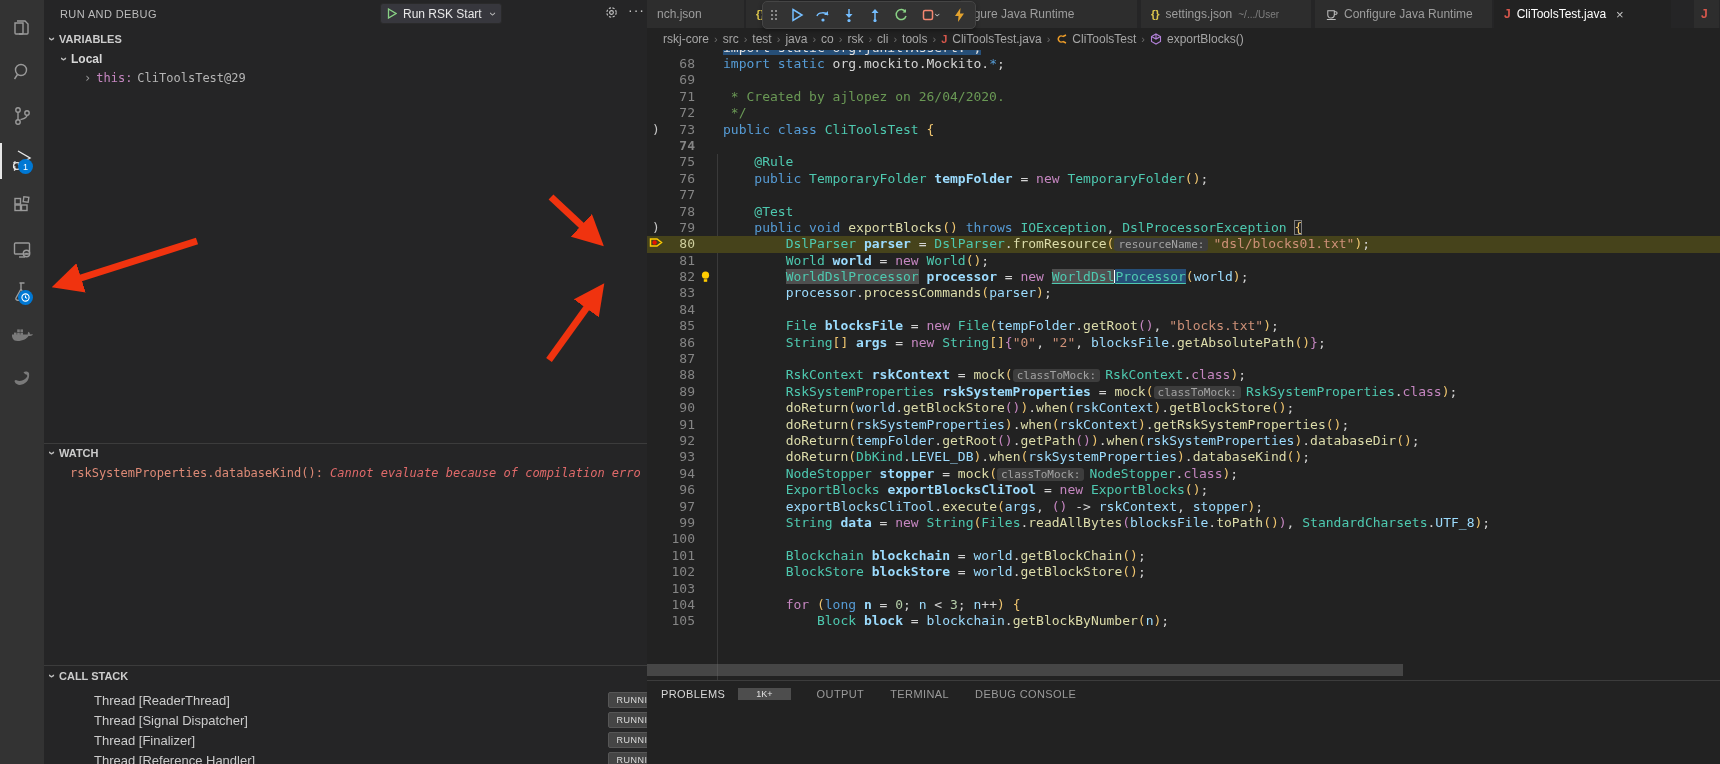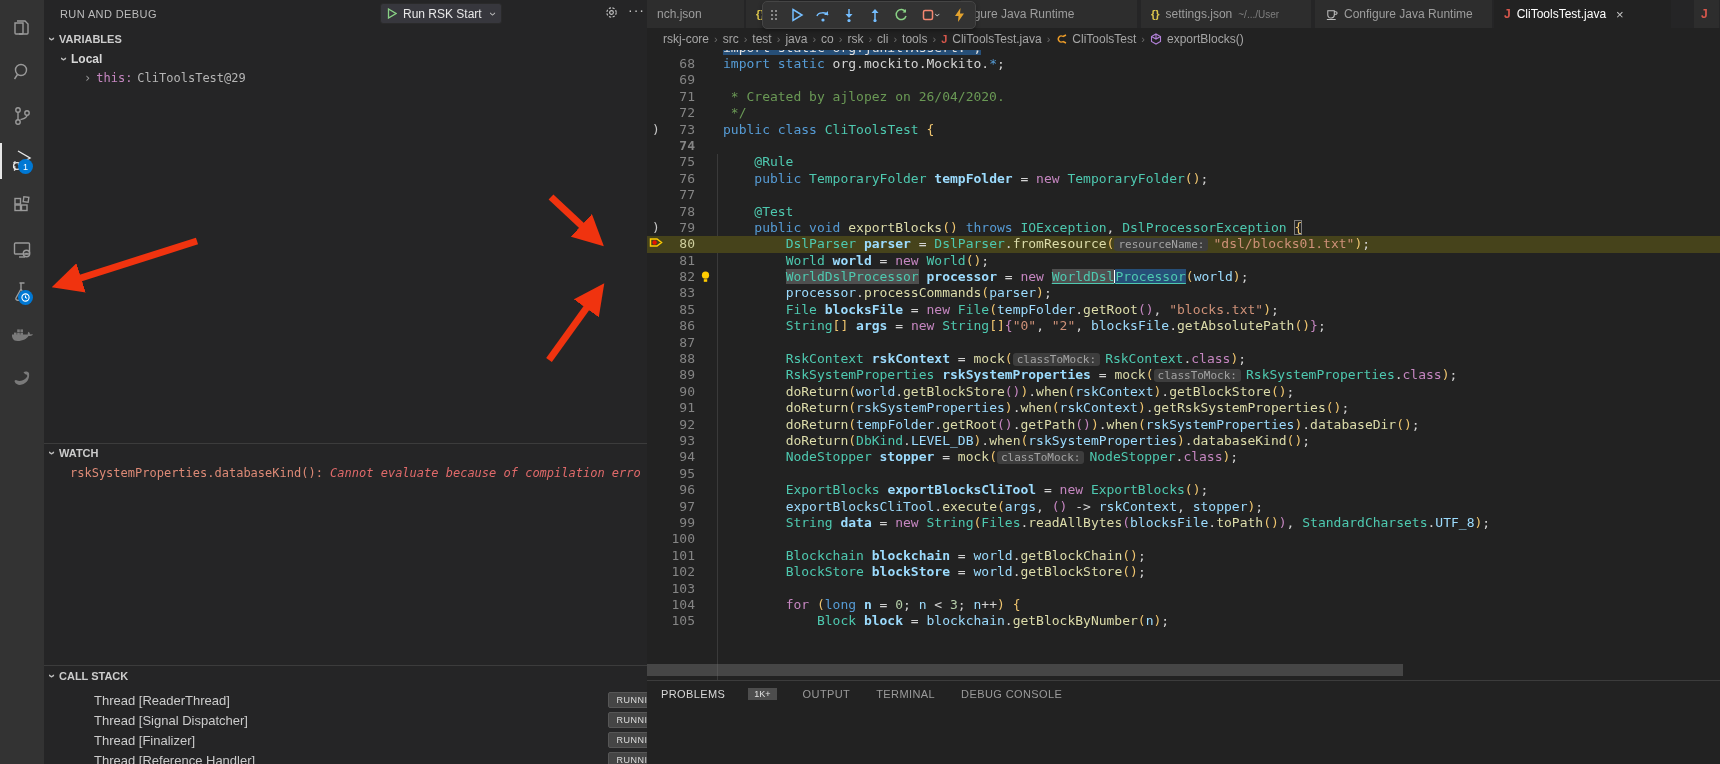--- a/index.html
+++ b/index.html
@@ -90,23 +90,23 @@
   .tk-hlw{background:#4f4f4f}.tk-sel{background:#264f78}
   .tk-u{text-decoration:underline;text-underline-offset:2px}
   .tk-box{outline:1px solid #7c7c7c;outline-offset:-1px}
   .tk-caret{display:inline-block;width:0;border-left:1.5px solid #ffffff;height:13px;vertical-align:-2px}
   .tk-selpl{background:#264f78;color:#e0e0e0}
   .hscroll{position:absolute;left:0;top:664px;width:756px;height:12px;background:rgba(121,121,121,.42);z-index:4;}
 
   
   .panelbar{position:absolute;left:0;top:680px;width:1073px;height:84px;background:#222222;border-top:1px solid #3c3c3c;}
   .panel-tabs{display:flex;align-items:center;gap:26px;padding:7px 0 0 14px;font-size:11px;letter-spacing:.4px;color:#9b9b9b;}
-  .panel-tab{display:flex;align-items:center;gap:23px;}
+  .panel-tab{display:flex;align-items:center;gap:13px;}
   .panel-tab.first{color:#d8d8d8;}
-  .pbadge{background:#4d4d4d;color:#e2e2e2;font-size:9px;border-radius:0;padding:1px 6px;letter-spacing:0;}
+  .pbadge{background:#4d4d4d;color:#e2e2e2;font-size:9px;border-radius:0;padding:1px 18px;letter-spacing:0;}
 
   
   .arrows{position:absolute;left:0;top:0;width:1720px;height:764px;z-index:9;pointer-events:none;}
 </style>
 </head>
 <body>
 
 <div id="root">
 
   <div class="activitybar">
@@ -390,31 +390,31 @@
         <div class="code-row cur"><div class="inner" style="display: flex; width: 100%;"><span class="gut-deco"><svg width="15" height="13" viewBox="0 0 15 13">
                 <path d="M1.5 3h6.5l4.5 3.5L8 10H1.5z" fill="none" stroke="#ffcc00" stroke-width="1.5"></path>
                 <circle cx="5.6" cy="6.5" r="2.2" fill="#e51400"></circle>
               </svg></span><span class="gut-num">80</span><span class="gut-aux"></span><span class="code-text"><span class="tk-pl">        </span><span class="tk-ty">DslParser</span><span class="tk-pl"> </span><span class="tk-var">parser</span><span class="tk-pl"> = </span><span class="tk-ty">DslParser</span><span class="tk-pl">.</span><span class="tk-fn">fromResource</span><span class="tk-br">(</span><span class="tk-inlay">resourceName:</span><span class="tk-str">"dsl/blocks01.txt"</span><span class="tk-br">)</span><span class="tk-pl">;</span></span></div></div>
         <div class="code-row"><div class="inner" style="display: flex; width: 100%;"><span class="gut-deco"></span><span class="gut-num">81</span><span class="gut-aux"></span><span class="code-text"><span class="tk-pl">        </span><span class="tk-ty">World</span><span class="tk-pl"> </span><span class="tk-var">world</span><span class="tk-pl"> = </span><span class="tk-ctl">new</span><span class="tk-pl"> </span><span class="tk-ty">World</span><span class="tk-br">()</span><span class="tk-pl">;</span></span></div></div>
         <div class="code-row"><div class="inner" style="display: flex; width: 100%;"><span class="gut-deco"></span><span class="gut-num">82</span><span class="gut-aux"><svg width="11" height="12" viewBox="0 0 11 12">
                 <circle cx="5.5" cy="4.2" r="3.6" fill="#ffcc00"></circle>
                 <rect x="3.8" y="8.2" width="3.4" height="2.6" fill="#ffcc00"></rect>
               </svg></span><span class="code-text"><span class="tk-pl">        </span><span class="tk-ty tk-hlw">WorldDslProcessor</span><span class="tk-pl"> </span><span class="tk-var">processor</span><span class="tk-pl"> = </span><span class="tk-ctl">new</span><span class="tk-pl"> </span><span class="tk-ty tk-hlw tk-u">WorldDsl</span><span class="tk-caret"></span><span class="tk-ty tk-sel tk-u">Processor</span><span class="tk-br">(</span><span class="tk-prm">world</span><span class="tk-br">)</span><span class="tk-pl">;</span></span></div></div>
         <div class="code-row"><div class="inner" style="display: flex; width: 100%;"><span class="gut-deco"></span><span class="gut-num">83</span><span class="gut-aux"></span><span class="code-text"><span class="tk-pl">        </span><span class="tk-prm">processor</span><span class="tk-pl">.</span><span class="tk-fn">processCommands</span><span class="tk-br">(</span><span class="tk-prm">parser</span><span class="tk-br">)</span><span class="tk-pl">;</span></span></div></div>
+        <div class="code-row"><div class="inner" style="display: flex; width: 100%;"><span class="gut-deco"></span><span class="gut-num">84</span><span class="gut-aux"></span><span class="code-text"></span></div></div>
         <div class="code-row"><div class="inner" style="display: flex; width: 100%;"><span class="gut-deco"></span><span class="gut-num">85</span><span class="gut-aux"></span><span class="code-text"><span class="tk-pl">        </span><span class="tk-ty">File</span><span class="tk-pl"> </span><span class="tk-var">blocksFile</span><span class="tk-pl"> = </span><span class="tk-ctl">new</span><span class="tk-pl"> </span><span class="tk-ty">File</span><span class="tk-br">(</span><span class="tk-prm">tempFolder</span><span class="tk-pl">.</span><span class="tk-fn">getRoot</span><span class="tk-brp">()</span><span class="tk-pl">, </span><span class="tk-str">"blocks.txt"</span><span class="tk-br">)</span><span class="tk-pl">;</span></span></div></div>
         <div class="code-row"><div class="inner" style="display: flex; width: 100%;"><span class="gut-deco"></span><span class="gut-num">86</span><span class="gut-aux"></span><span class="code-text"><span class="tk-pl">        </span><span class="tk-ty">String</span><span class="tk-br">[]</span><span class="tk-pl"> </span><span class="tk-var">args</span><span class="tk-pl"> = </span><span class="tk-ctl">new</span><span class="tk-pl"> </span><span class="tk-ty">String</span><span class="tk-br">[]</span><span class="tk-brp">{</span><span class="tk-str">"0"</span><span class="tk-pl">, </span><span class="tk-str">"2"</span><span class="tk-pl">, </span><span class="tk-prm">blocksFile</span><span class="tk-pl">.</span><span class="tk-fn">getAbsolutePath</span><span class="tk-br">()</span><span class="tk-brp">}</span><span class="tk-pl">;</span></span></div></div>
         <div class="code-row"><div class="inner" style="display: flex; width: 100%;"><span class="gut-deco"></span><span class="gut-num">87</span><span class="gut-aux"></span><span class="code-text"></span></div></div>
         <div class="code-row"><div class="inner" style="display: flex; width: 100%;"><span class="gut-deco"></span><span class="gut-num">88</span><span class="gut-aux"></span><span class="code-text"><span class="tk-pl">        </span><span class="tk-ty">RskContext</span><span class="tk-pl"> </span><span class="tk-var">rskContext</span><span class="tk-pl"> = </span><span class="tk-fn">mock</span><span class="tk-br">(</span><span class="tk-inlay">classToMock:</span><span class="tk-ty">RskContext</span><span class="tk-pl">.</span><span class="tk-ctl">class</span><span class="tk-br">)</span><span class="tk-pl">;</span></span></div></div>
         <div class="code-row"><div class="inner" style="display: flex; width: 100%;"><span class="gut-deco"></span><span class="gut-num">89</span><span class="gut-aux"></span><span class="code-text"><span class="tk-pl">        </span><span class="tk-ty">RskSystemProperties</span><span class="tk-pl"> </span><span class="tk-var">rskSystemProperties</span><span class="tk-pl"> = </span><span class="tk-fn">mock</span><span class="tk-br">(</span><span class="tk-inlay">classToMock:</span><span class="tk-ty">RskSystemProperties</span><span class="tk-pl">.</span><span class="tk-ctl">class</span><span class="tk-br">)</span><span class="tk-pl">;</span></span></div></div>
         <div class="code-row"><div class="inner" style="display: flex; width: 100%;"><span class="gut-deco"></span><span class="gut-num">90</span><span class="gut-aux"></span><span class="code-text"><span class="tk-pl">        </span><span class="tk-fn">doReturn</span><span class="tk-br">(</span><span class="tk-prm">world</span><span class="tk-pl">.</span><span class="tk-fn">getBlockStore</span><span class="tk-brp">()</span><span class="tk-br">)</span><span class="tk-pl">.</span><span class="tk-fn">when</span><span class="tk-br">(</span><span class="tk-prm">rskContext</span><span class="tk-br">)</span><span class="tk-pl">.</span><span class="tk-fn">getBlockStore</span><span class="tk-br">()</span><span class="tk-pl">;</span></span></div></div>
         <div class="code-row"><div class="inner" style="display: flex; width: 100%;"><span class="gut-deco"></span><span class="gut-num">91</span><span class="gut-aux"></span><span class="code-text"><span class="tk-pl">        </span><span class="tk-fn">doReturn</span><span class="tk-br">(</span><span class="tk-prm">rskSystemProperties</span><span class="tk-br">)</span><span class="tk-pl">.</span><span class="tk-fn">when</span><span class="tk-br">(</span><span class="tk-prm">rskContext</span><span class="tk-br">)</span><span class="tk-pl">.</span><span class="tk-fn">getRskSystemProperties</span><span class="tk-br">()</span><span class="tk-pl">;</span></span></div></div>
         <div class="code-row"><div class="inner" style="display: flex; width: 100%;"><span class="gut-deco"></span><span class="gut-num">92</span><span class="gut-aux"></span><span class="code-text"><span class="tk-pl">        </span><span class="tk-fn">doReturn</span><span class="tk-br">(</span><span class="tk-prm">tempFolder</span><span class="tk-pl">.</span><span class="tk-fn">getRoot</span><span class="tk-brp">()</span><span class="tk-pl">.</span><span class="tk-fn">getPath</span><span class="tk-brp">()</span><span class="tk-br">)</span><span class="tk-pl">.</span><span class="tk-fn">when</span><span class="tk-br">(</span><span class="tk-prm">rskSystemProperties</span><span class="tk-br">)</span><span class="tk-pl">.</span><span class="tk-fn">databaseDir</span><span class="tk-br">()</span><span class="tk-pl">;</span></span></div></div>
         <div class="code-row"><div class="inner" style="display: flex; width: 100%;"><span class="gut-deco"></span><span class="gut-num">93</span><span class="gut-aux"></span><span class="code-text"><span class="tk-pl">        </span><span class="tk-fn">doReturn</span><span class="tk-br">(</span><span class="tk-ty">DbKind</span><span class="tk-pl">.</span><span class="tk-prm">LEVEL_DB</span><span class="tk-br">)</span><span class="tk-pl">.</span><span class="tk-fn">when</span><span class="tk-br">(</span><span class="tk-prm">rskSystemProperties</span><span class="tk-br">)</span><span class="tk-pl">.</span><span class="tk-fn">databaseKind</span><span class="tk-br">()</span><span class="tk-pl">;</span></span></div></div>
         <div class="code-row"><div class="inner" style="display: flex; width: 100%;"><span class="gut-deco"></span><span class="gut-num">94</span><span class="gut-aux"></span><span class="code-text"><span class="tk-pl">        </span><span class="tk-ty">NodeStopper</span><span class="tk-pl"> </span><span class="tk-var">stopper</span><span class="tk-pl"> = </span><span class="tk-fn">mock</span><span class="tk-br">(</span><span class="tk-inlay">classToMock:</span><span class="tk-ty">NodeStopper</span><span class="tk-pl">.</span><span class="tk-ctl">class</span><span class="tk-br">)</span><span class="tk-pl">;</span></span></div></div>
-        <div class="code-row"><div class="inner" style="display: flex; width: 100%;"><span class="gut-deco"></span><span class="gut-num">95</span><span class="gut-aux"></span><span class="code-text"></span></div></div>
         <div class="code-row"><div class="inner" style="display: flex; width: 100%;"><span class="gut-deco"></span><span class="gut-num">96</span><span class="gut-aux"></span><span class="code-text"><span class="tk-pl">        </span><span class="tk-ty">ExportBlocks</span><span class="tk-pl"> </span><span class="tk-var">exportBlocksCliTool</span><span class="tk-pl"> = </span><span class="tk-ctl">new</span><span class="tk-pl"> </span><span class="tk-ty">ExportBlocks</span><span class="tk-br">()</span><span class="tk-pl">;</span></span></div></div>
         <div class="code-row"><div class="inner" style="display: flex; width: 100%;"><span class="gut-deco"></span><span class="gut-num">97</span><span class="gut-aux"></span><span class="code-text"><span class="tk-pl">        </span><span class="tk-prm">exportBlocksCliTool</span><span class="tk-pl">.</span><span class="tk-fn">execute</span><span class="tk-br">(</span><span class="tk-prm">args</span><span class="tk-pl">, </span><span class="tk-brp">()</span><span class="tk-pl"> -&gt; </span><span class="tk-prm">rskContext</span><span class="tk-pl">, </span><span class="tk-prm">stopper</span><span class="tk-br">)</span><span class="tk-pl">;</span></span></div></div>
         <div class="code-row"><div class="inner" style="display: flex; width: 100%;"><span class="gut-deco"></span><span class="gut-num">99</span><span class="gut-aux"></span><span class="code-text"><span class="tk-pl">        </span><span class="tk-ty">String</span><span class="tk-pl"> </span><span class="tk-var">data</span><span class="tk-pl"> = </span><span class="tk-ctl">new</span><span class="tk-pl"> </span><span class="tk-ty">String</span><span class="tk-br">(</span><span class="tk-ty">Files</span><span class="tk-pl">.</span><span class="tk-fn">readAllBytes</span><span class="tk-brp">(</span><span class="tk-prm">blocksFile</span><span class="tk-pl">.</span><span class="tk-fn">toPath</span><span class="tk-br">()</span><span class="tk-brp">)</span><span class="tk-pl">, </span><span class="tk-ty">StandardCharsets</span><span class="tk-pl">.</span><span class="tk-prm">UTF_8</span><span class="tk-br">)</span><span class="tk-pl">;</span></span></div></div>
         <div class="code-row"><div class="inner" style="display: flex; width: 100%;"><span class="gut-deco"></span><span class="gut-num">100</span><span class="gut-aux"></span><span class="code-text"></span></div></div>
         <div class="code-row"><div class="inner" style="display: flex; width: 100%;"><span class="gut-deco"></span><span class="gut-num">101</span><span class="gut-aux"></span><span class="code-text"><span class="tk-pl">        </span><span class="tk-ty">Blockchain</span><span class="tk-pl"> </span><span class="tk-var">blockchain</span><span class="tk-pl"> = </span><span class="tk-prm">world</span><span class="tk-pl">.</span><span class="tk-fn">getBlockChain</span><span class="tk-br">()</span><span class="tk-pl">;</span></span></div></div>
         <div class="code-row"><div class="inner" style="display: flex; width: 100%;"><span class="gut-deco"></span><span class="gut-num">102</span><span class="gut-aux"></span><span class="code-text"><span class="tk-pl">        </span><span class="tk-ty">BlockStore</span><span class="tk-pl"> </span><span class="tk-var">blockStore</span><span class="tk-pl"> = </span><span class="tk-prm">world</span><span class="tk-pl">.</span><span class="tk-fn">getBlockStore</span><span class="tk-br">()</span><span class="tk-pl">;</span></span></div></div>
         <div class="code-row"><div class="inner" style="display: flex; width: 100%;"><span class="gut-deco"></span><span class="gut-num">103</span><span class="gut-aux"></span><span class="code-text"></span></div></div>
         <div class="code-row"><div class="inner" style="display: flex; width: 100%;"><span class="gut-deco"></span><span class="gut-num">104</span><span class="gut-aux"></span><span class="code-text"><span class="tk-pl">        </span><span class="tk-ctl">for</span><span class="tk-pl"> </span><span class="tk-br">(</span><span class="tk-kw">long</span><span class="tk-pl"> </span><span class="tk-var">n</span><span class="tk-pl"> = </span><span class="tk-num">0</span><span class="tk-pl">; </span><span class="tk-prm">n</span><span class="tk-pl"> &lt; </span><span class="tk-num">3</span><span class="tk-pl">; </span><span class="tk-prm">n</span><span class="tk-pl">++</span><span class="tk-br">)</span><span class="tk-pl"> </span><span class="tk-br">{</span></span></div></div>
         <div class="code-row"><div class="inner" style="display: flex; width: 100%;"><span class="gut-deco"></span><span class="gut-num">105</span><span class="gut-aux"></span><span class="code-text"><span class="tk-pl">            </span><span class="tk-ty">Block</span><span class="tk-pl"> </span><span class="tk-var">block</span><span class="tk-pl"> = </span><span class="tk-prm">blockchain</span><span class="tk-pl">.</span><span class="tk-fn">getBlockByNumber</span><span class="tk-br">(</span><span class="tk-prm">n</span><span class="tk-br">)</span><span class="tk-pl">;</span></span></div></div>
       </div>

